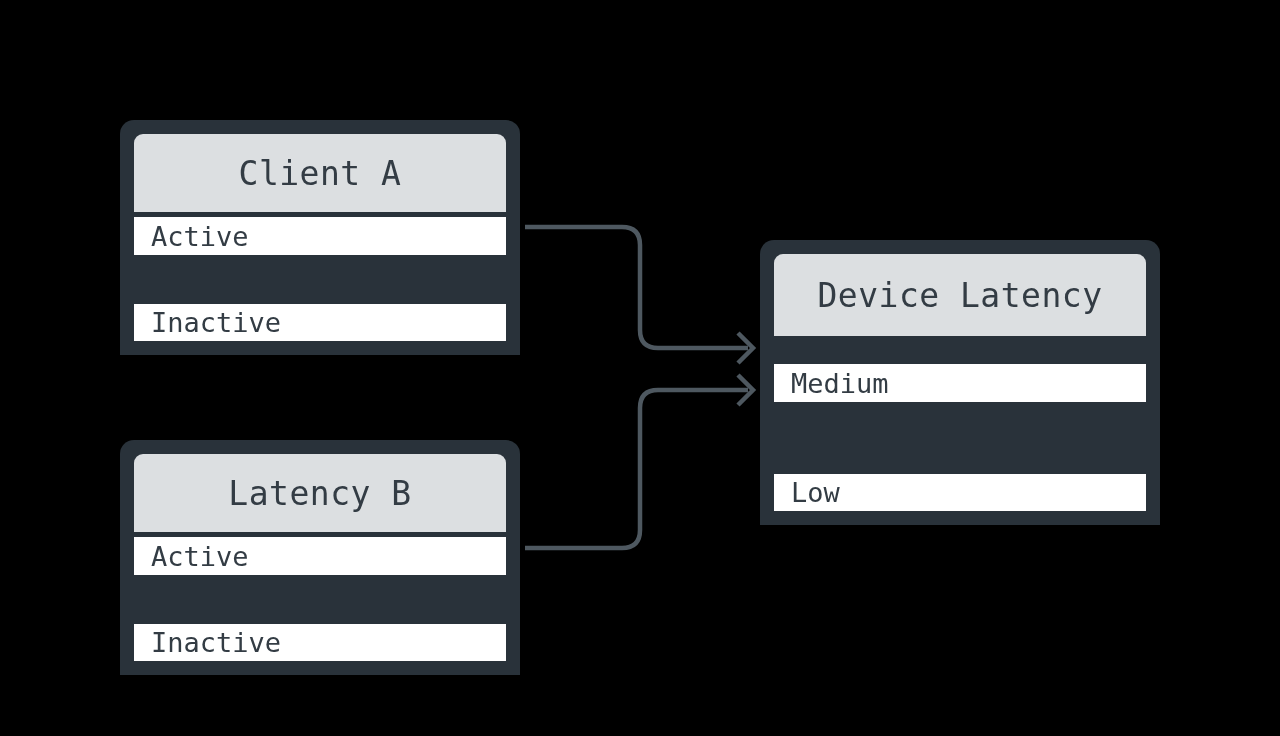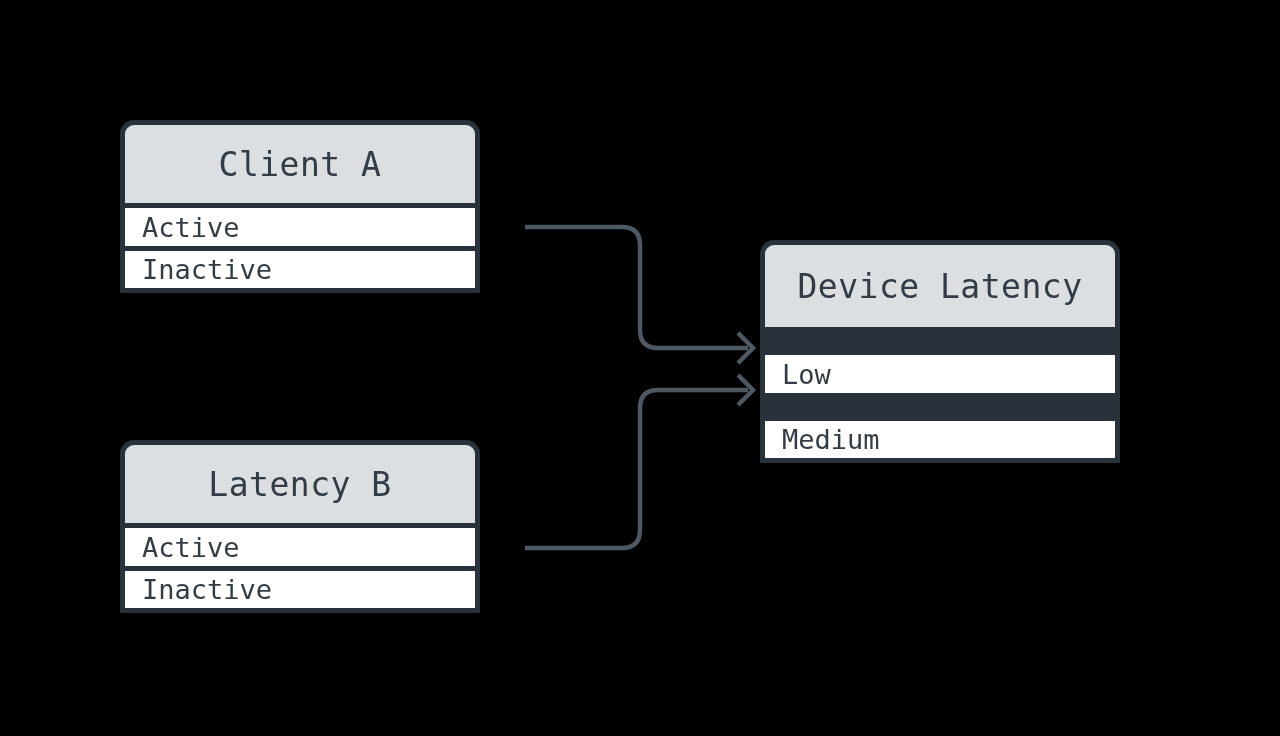--- a/index.html
+++ b/index.html
@@ -24,23 +24,23 @@
     pointer-events: none;
   }
   .edge-path {
     fill: none;
     stroke: var(--arrow, #4e5860);
     stroke-width: 4.5;
   }
   .node {
     position: absolute;
     box-sizing: border-box;
-    width: 360px;
+    width: 400px;
     background: var(--border, #29323a);
-    padding: 5px;
+    padding: 14px;
     border-radius: 14px 14px 0 0;
     display: flex;
     flex-direction: column;
     gap: 5px;
   }
   .node-header {
     background: var(--header, #dcdfe1);
     border-radius: 9px 9px 0 0;
     display: flex;
     align-items: center;
@@ -54,21 +54,21 @@
   .node-row {
     background: var(--rowfill, #ffffff);
     height: 38px;
     display: flex;
     align-items: center;
     padding-left: 17px;
     color: var(--text, #333c44);
     font-size: 27px;
     text-align: right;
   }
-  .node-row:last-child { height: 37px; }
+  .node-row:last-child { height: 37px; margin-top: 44px; }
 </style>
 </head>
 <body>
 
 <div class="canvas" style="--bg: #000000; --border: #29323a; --header: #dcdfe1; --rowfill: #ffffff; --text: #333c44; --arrow: #4e5860;">
 
   <svg class="edges" viewBox="0 0 1280 736" aria-hidden="true">
     <g>
       <path class="edge-path" d="M525 227 H622 Q640 227 640 245 V330 Q640 348 658 348 H748"></path>
       <path class="edge-path" d="M738 333 L753 348 L738 363"></path>
@@ -101,20 +101,20 @@
     <div class="node-row">
       <span>Inactive</span>
     </div>
   </div>
 
   <div class="node node-device" style="left:760px; top:240px;gap:28px;">
     <div class="node-header">
       <span>Device Latency</span>
     </div>
     <div class="node-row">
-      <span>Low</span>
+      <span>Medium</span>
     </div>
     <div class="node-row">
-      <span>Medium</span>
+      <span>Low</span>
     </div>
   </div>
 
 </div>
 
 </body></html>

